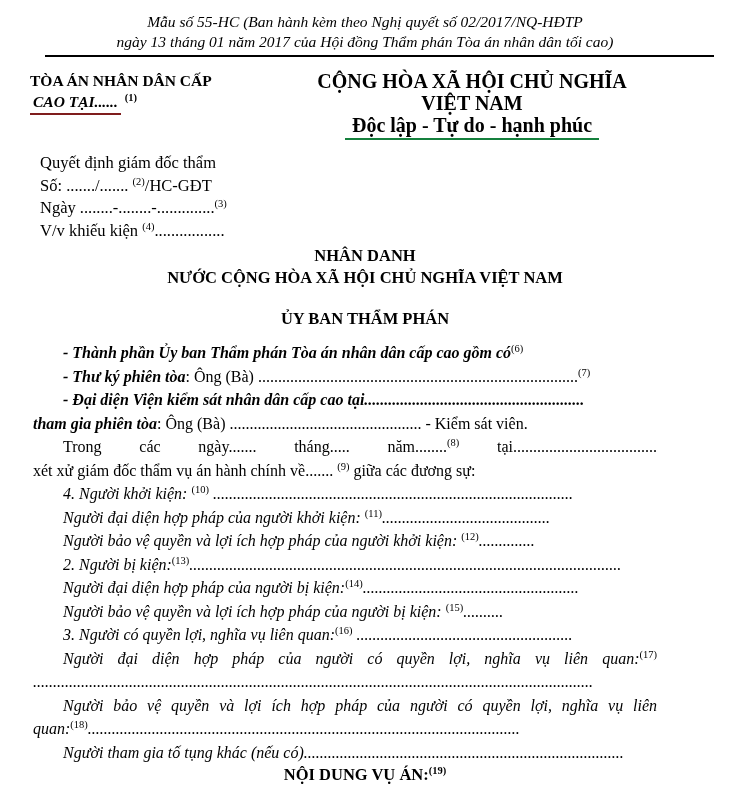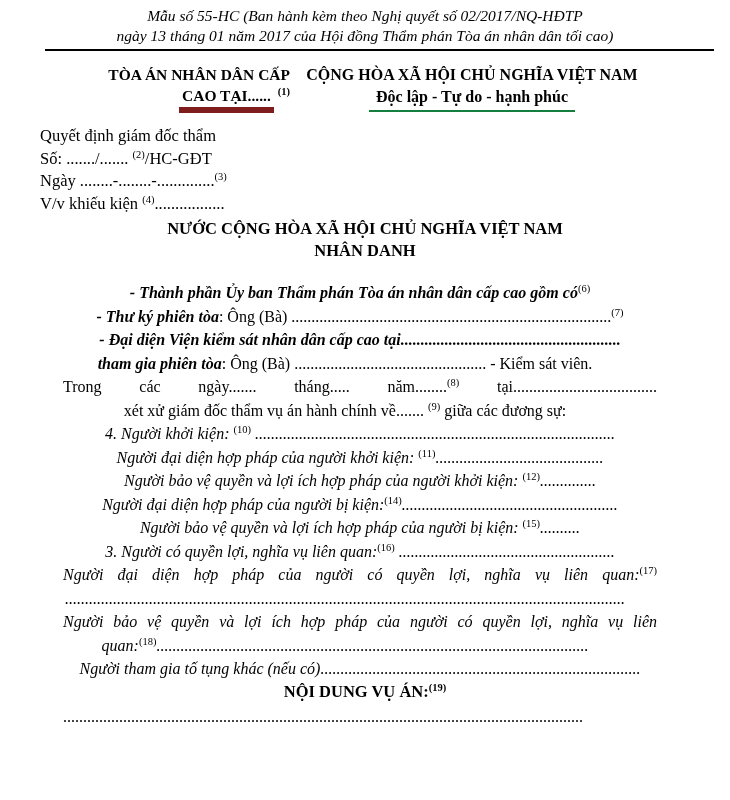--- a/index.html
+++ b/index.html
@@ -2,46 +2,46 @@
 <html><head>
 <meta charset="utf-8">
 <style>
   html, body { margin: 0; padding: 0; background: #fff; }
   .page {
     width: 730px; height: 800px;
     background: #ffffff; color: #000000;
     font-family: "Liberation Serif", "DejaVu Serif", serif;
     font-size: 16px;
     box-sizing: border-box;
-    padding-top: 6px;
+    padding-top: 12px;
     overflow: hidden;
     position: relative;
   }
   
   .note { text-align: center; font-style: italic; font-size: 15.5px; line-height: 20px; }
   .note-rule { border-bottom: 2px solid #000; margin: 3px 16px 0 45px; height: 0; }
 
   
   .header-row { display: flex; margin-top: 13px; }
-  .col-court  { width: 260px; margin-left: 30px; text-align: right; font-weight: bold; font-size: 15.5px; line-height: 21px; }
-  .col-repub  { width: 340px; margin-left: 12px; text-align: center; font-weight: bold; font-size: 16px; line-height: 22px; }
-  .u  { display: inline-block; border-bottom: 6px solid #7f1d1d; padding: 0 3px 1px 3px; }
+  .col-court  { width: 260px; margin-left: 30px; text-align: left; font-weight: bold; font-size: 15.5px; line-height: 21px; }
+  .col-repub  { width: 340px; margin-left: 12px; text-align: center; font-weight: bold; font-size: 20px; line-height: 22px; }
+  .u  { display: inline-block; border-bottom: 2px solid #7f1d1d; padding: 0 3px 1px 3px; font-style: italic; }
   .u2 { display: inline-block; border-bottom: 2px solid #15803d; padding: 0 7px 2px 7px; }
 
   
   .decision { margin: 12px 0 0 40px; font-size: 16.5px; line-height: 22.5px; width: 300px; }
 
   
   .ctitle { text-align: center; font-weight: bold; font-size: 16.5px; line-height: 22px; }
   .mt1 { margin-top: 3px; }
   .mt2 { margin-top: 19px; }
 
   
   .body { margin: 11px 73px 0 33px; }
-  .line { margin: 0; line-height: 23.5px; text-align: center; }
+  .line { margin: 0; line-height: 23.5px; }
   .indent { text-indent: 30px; }
   .just { text-align: justify; text-align-last: justify; }
   .it { font-style: italic; }
   .bi { font-weight: bold; font-style: italic; }
   sup { font-size: 10.5px; font-style: normal; line-height: 0; }
   .content-heading { }
   .content-dots { margin: 2px 73px 0 33px; line-height: 24px; text-indent: 30px; }
 </style>
 </head>
 <body>
@@ -66,44 +66,46 @@
   </div>
 
   <div class="decision">
     <div>Quyết định giám đốc thẩm</div>
     <div><span>Số: ......./....... </span><sup>(2)</sup><span>/HC-GĐT</span></div>
     <div><span>Ngày ........-........-..............</span><sup>(3)</sup></div>
     <div><span>V/v khiếu kiện </span><sup>(4)</sup><span>.................</span></div>
   </div>
 
   <div class="ctitle mt1">
+    <div>NHÂN DANH</div>
     <div>NƯỚC CỘNG HÒA XÃ HỘI CHỦ NGHĨA VIỆT NAM</div>
-    <div>NHÂN DANH</div>
   </div>
   <div class="ctitle mt2">
+    <div>ỦY BAN THẨM PHÁN</div>
   </div>
 
   <div class="body">
 
     <p class="line indent"><span class="bi">- Thành phần Ủy ban Thẩm phán Tòa án nhân dân cấp cao gồm có</span><sup>(6)</sup></p>
 
     <p class="line indent"><span class="bi">- Thư ký phiên tòa</span><span>: Ông (Bà) </span><span>................................................................................</span><sup>(7)</sup></p>
 
     <p class="line indent"><span class="bi">- Đại diện Viện kiểm sát nhân dân cấp cao tại.......................................................</span></p>
     <p class="line"><span class="bi">tham gia phiên tòa</span><span>: Ông (Bà) ................................................ - Kiểm sát viên.</span></p>
 
     <p class="line indent just"><span>Trong các ngày....... tháng..... năm........</span><sup>(8)</sup><span> tại....................................</span></p>
     <p class="line"><span>xét xử giám đốc thẩm vụ án hành chính về....... </span><sup>(9)</sup><span> giữa các đương sự:</span></p>
 
     <p class="line indent it"><span>4. Người khởi kiện: </span><sup>(10)</sup><span> ..........................................................................................</span></p>
 
     <p class="line indent it"><span>Người đại diện hợp pháp của người khởi kiện: </span><sup>(11)</sup><span>..........................................</span></p>
 
     <p class="line indent it"><span>Người bảo vệ quyền và lợi ích hợp pháp của người khởi kiện: </span><sup>(12)</sup><span>..............</span></p>
 
+    <p class="line indent it"><span>2. Người bị kiện:</span><sup>(13)</sup><span>............................................................................................................</span></p>
 
     <p class="line indent it"><span>Người đại diện hợp pháp của người bị kiện:</span><sup>(14)</sup><span>......................................................</span></p>
 
     <p class="line indent it"><span>Người bảo vệ quyền và lợi ích hợp pháp của người bị kiện: </span><sup>(15)</sup><span>..........</span></p>
 
     <p class="line indent it"><span>3. Người có quyền lợi, nghĩa vụ liên quan:</span><sup>(16)</sup><span> ......................................................</span></p>
 
     <p class="line indent just it"><span>Người đại diện hợp pháp của người có quyền lợi, nghĩa vụ liên quan:</span><sup>(17)</sup></p>
     <p class="line it">............................................................................................................................................</p>
 

